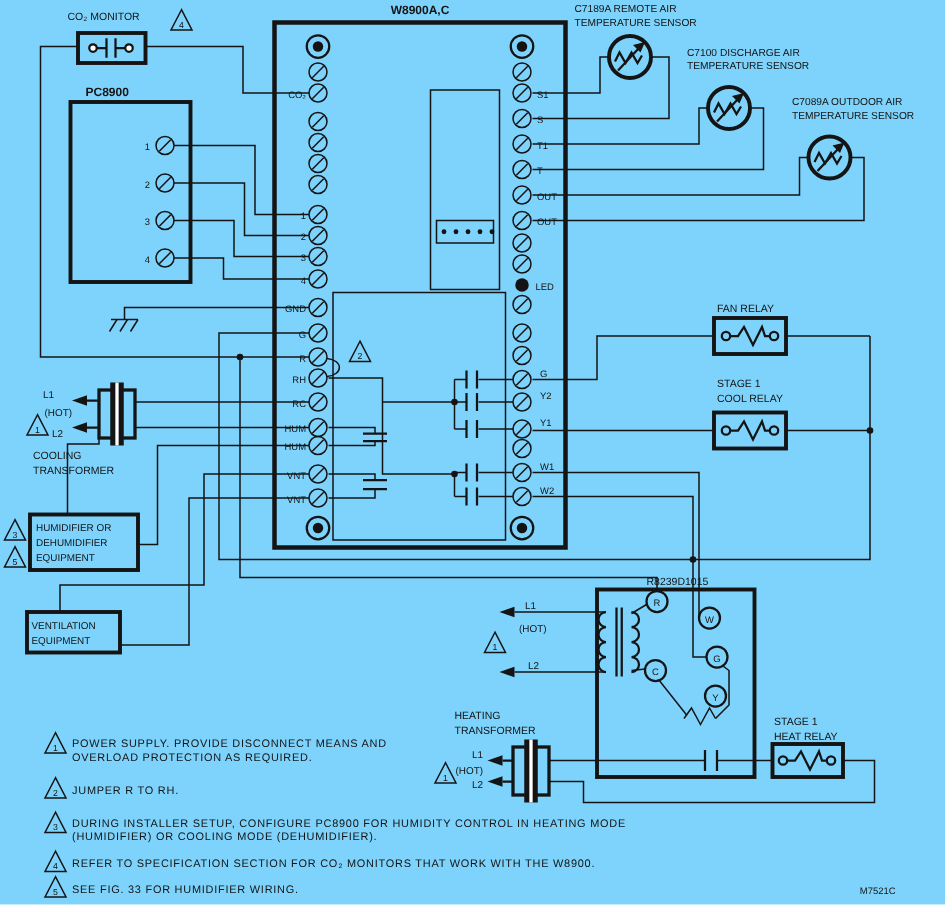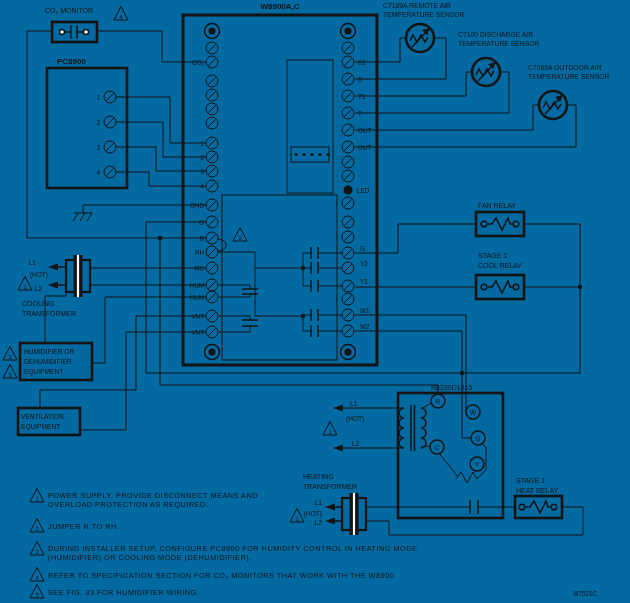--- a/index.html
+++ b/index.html
@@ -1,16 +1,16 @@
 <!DOCTYPE html>
 <html><head>
 <meta charset="utf-8">
 <style>
   html,body{margin:0;padding:0;background:#fff;}
-  .stage{position:relative;width:630px;height:603px;background:#0369a1;overflow:hidden;}
+  .stage{position:relative;width:630px;height:603px;background:#7dd3fc;overflow:hidden;}
   svg text{font-family:"Liberation Sans","DejaVu Sans",sans-serif;fill:#141414;}
   .t7{font-size:7px;}
   .t68{font-size:6.8px;}
   .t63{font-size:6.3px;}
   .t66{font-size:6.6px;}
   .tb{font-size:8px;font-weight:bold;}
   .mid{text-anchor:middle;}
   .end{text-anchor:end;}
   .trin{font-size:5.8px;text-anchor:middle;}
   .note{font-size:7.3px;letter-spacing:0.5px;}

